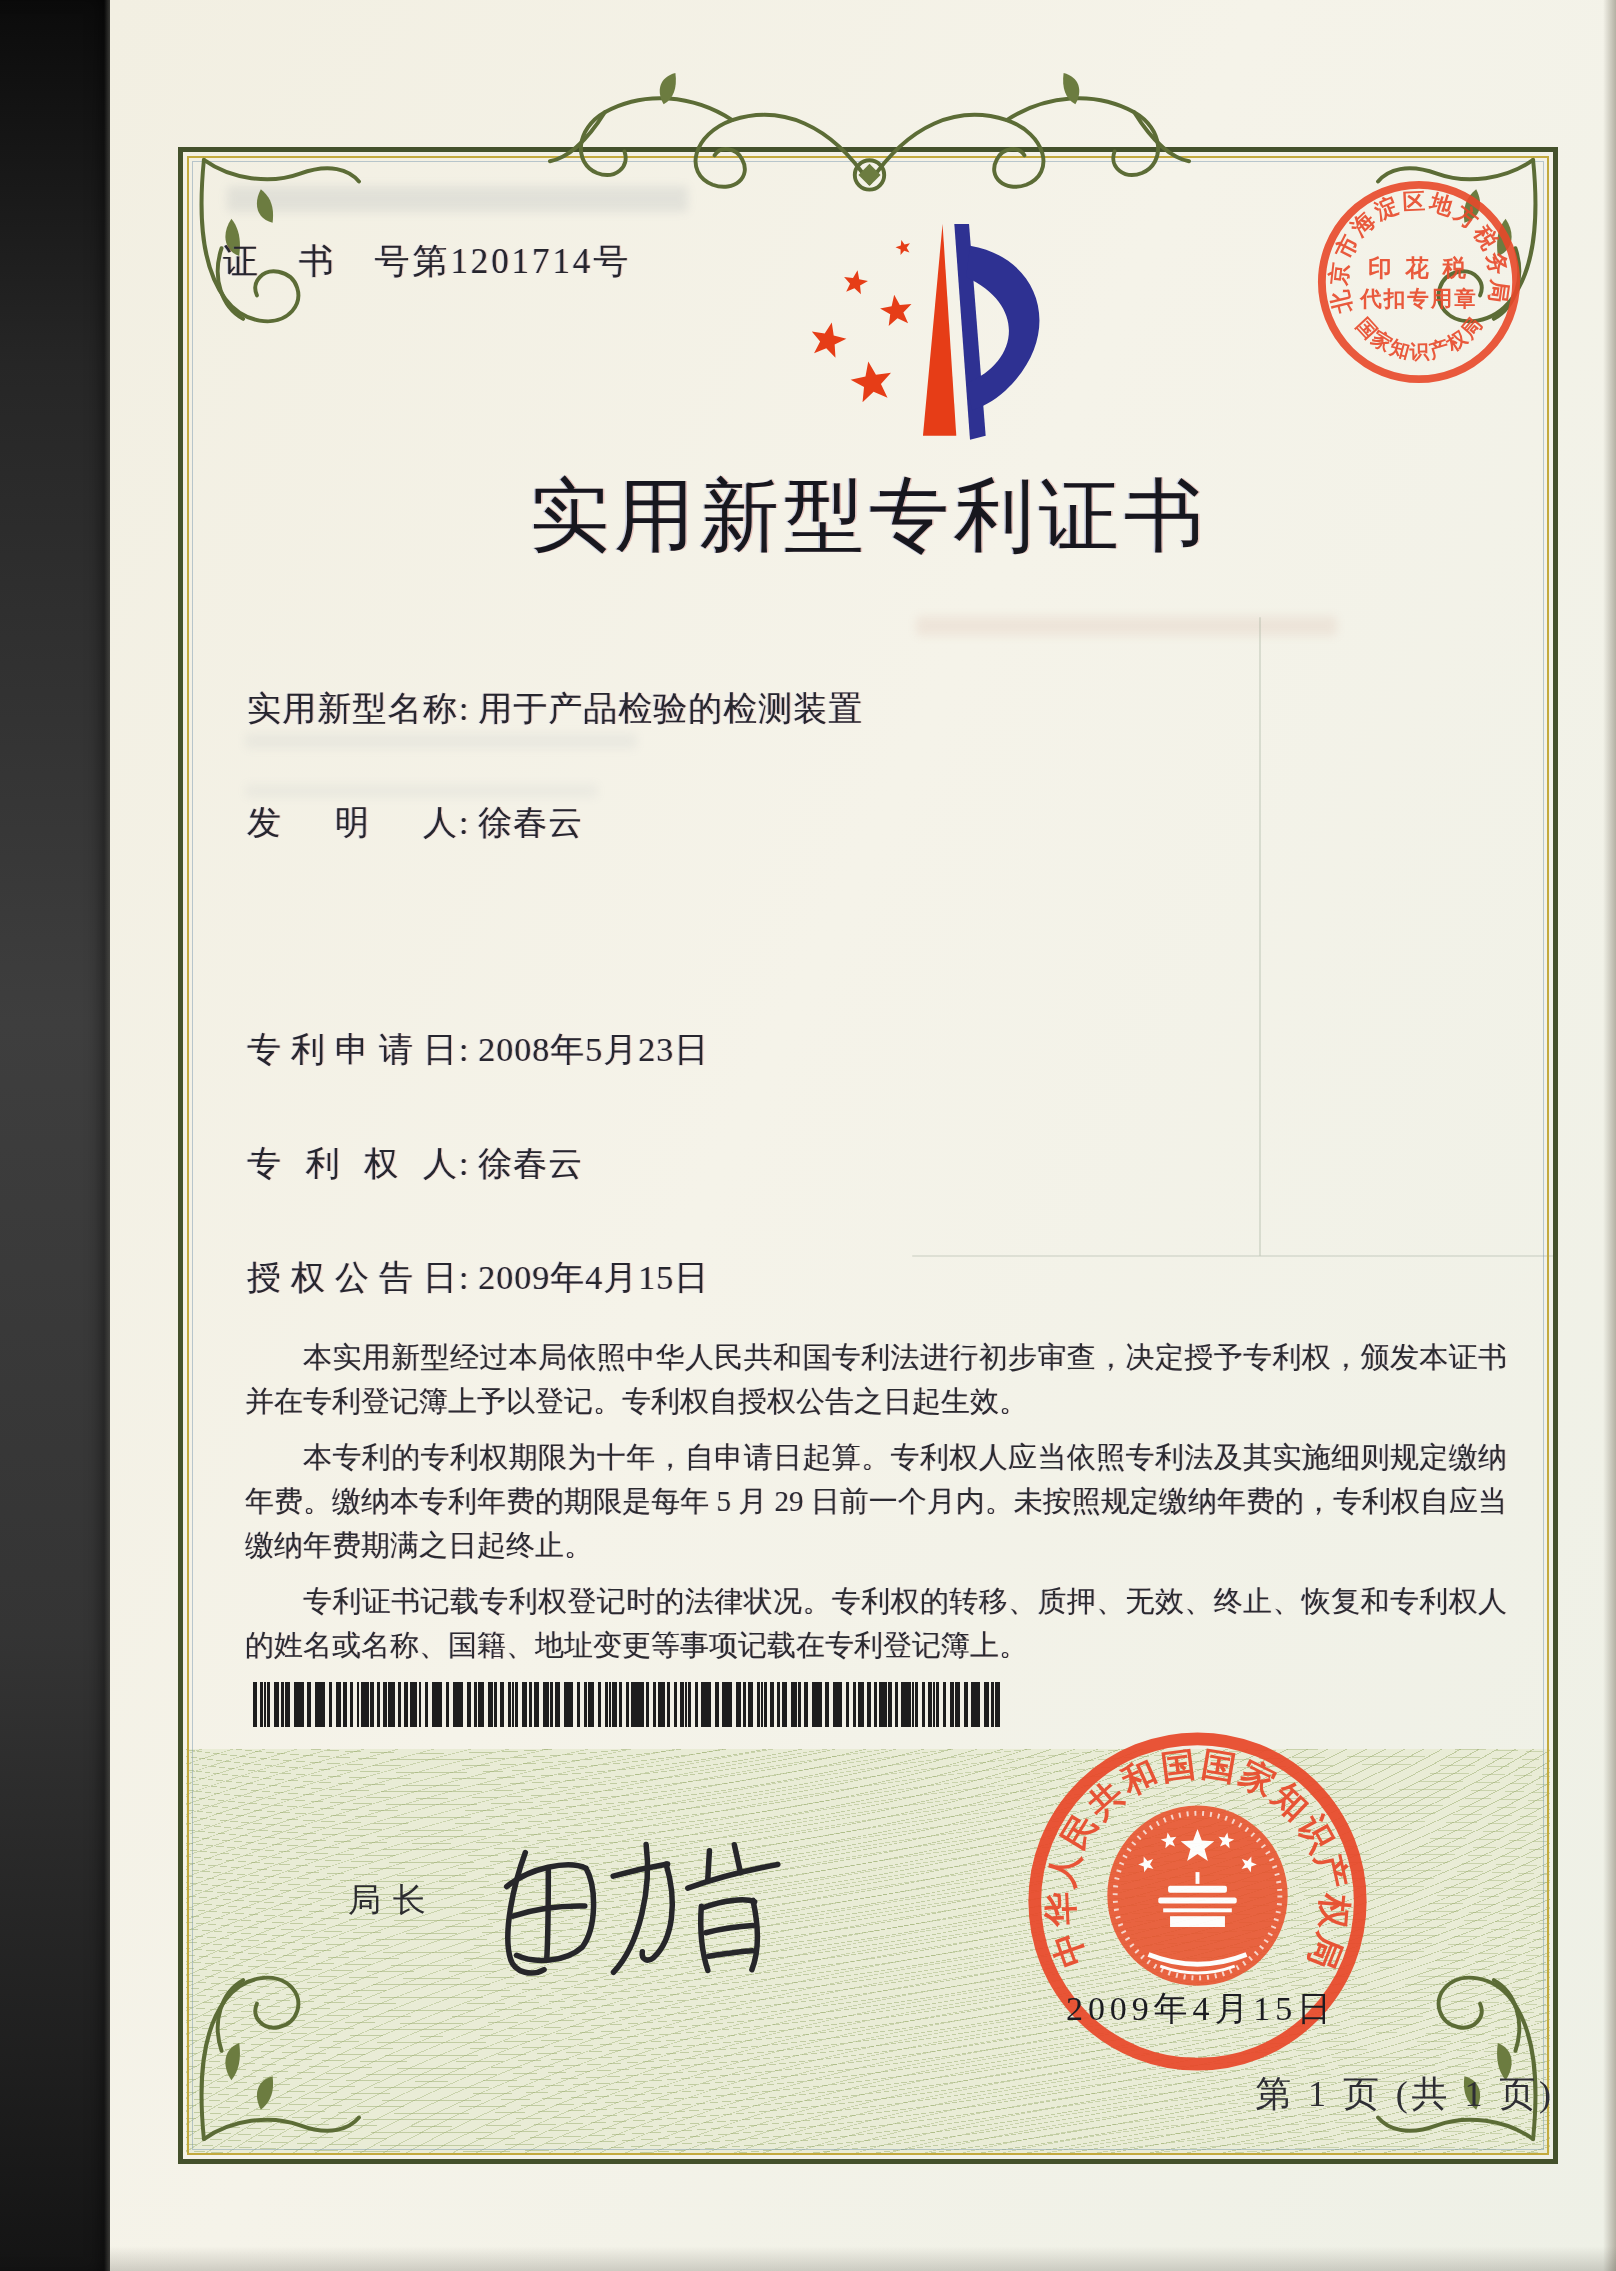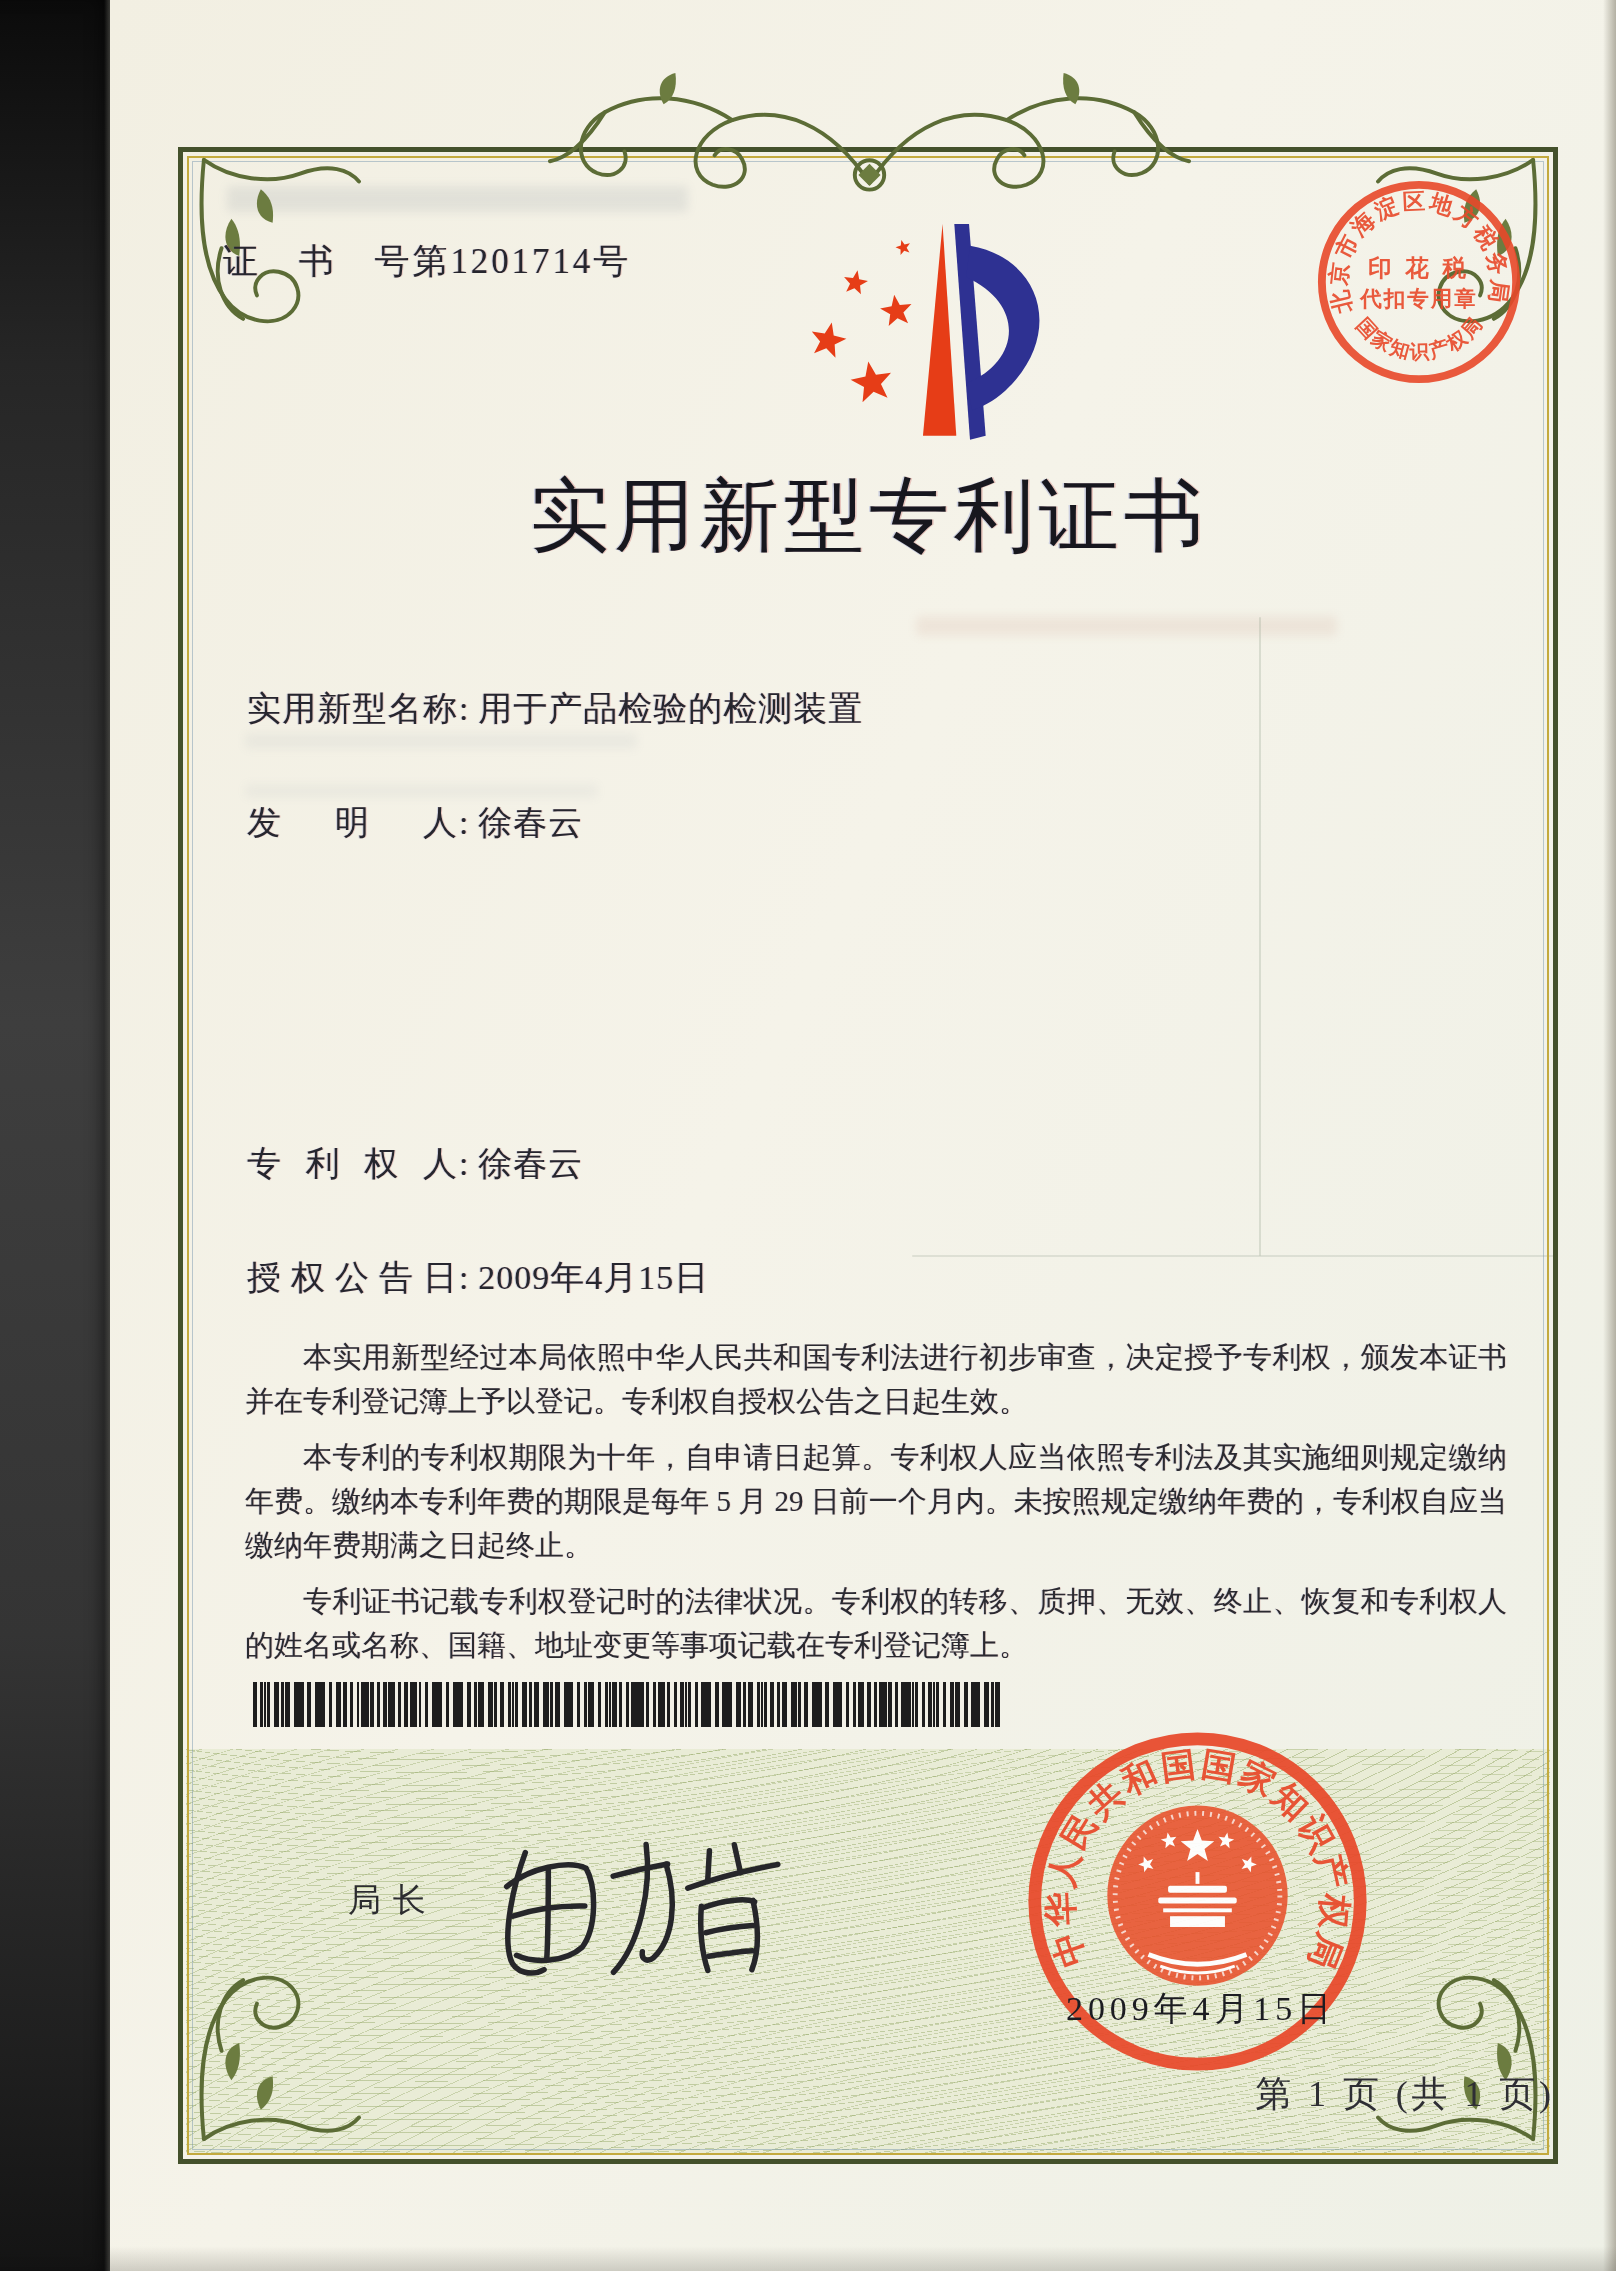--- a/index.html
+++ b/index.html
@@ -140,20 +140,23 @@
     <path d="M200,28 C272,40 298,118 236,176 C224,187 211,193 202,196 L197,168 C248,148 260,90 196,60 Z" fill="#2e3192"></path>
   </svg>
 
   <div class="title">实用新型专利证书</div>
 
   <div class="frow scan-ink" style="top:686px;">
     <span class="flabel">实用新型名称</span><span class="fcolon">:</span><span class="fval">用于产品检验的检测装置</span>
   </div>
   <div class="frow scan-ink" style="top:800px;">
     <span class="flabel">发明人</span><span class="fcolon">:</span><span class="fval">徐春云</span>
+  </div>
+  <div class="frow scan-ink" style="top:1027px;">
+    <span class="flabel">专利申请日</span><span class="fcolon">:</span><span class="fval">2008年5月23日</span>
   </div>
   <div class="frow scan-ink" style="top:1141px;">
     <span class="flabel">专利权人</span><span class="fcolon">:</span><span class="fval">徐春云</span>
   </div>
   <div class="frow scan-ink" style="top:1255px;">
     <span class="flabel">授权公告日</span><span class="fcolon">:</span><span class="fval">2009年4月15日</span>
   </div>
 
   <div class="bodytext">
     <p>本实用新型经过本局依照中华人民共和国专利法进行初步审查，决定授予专利权，颁发本证书并在专利登记簿上予以登记。专利权自授权公告之日起生效。</p>

